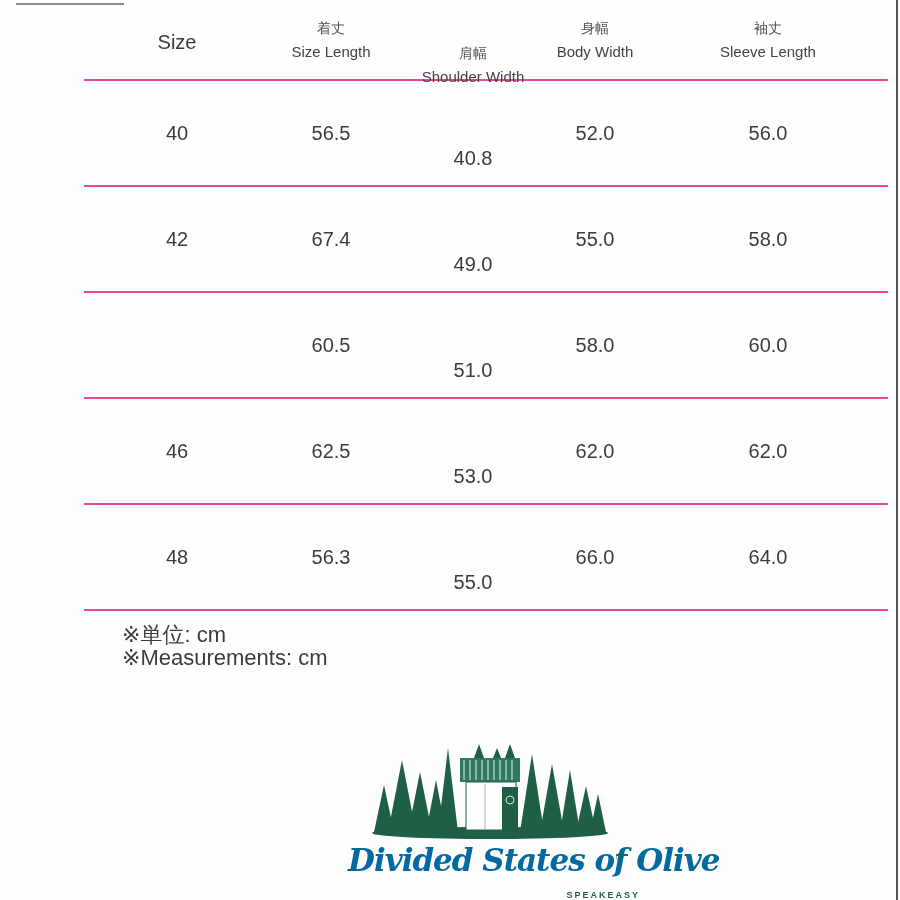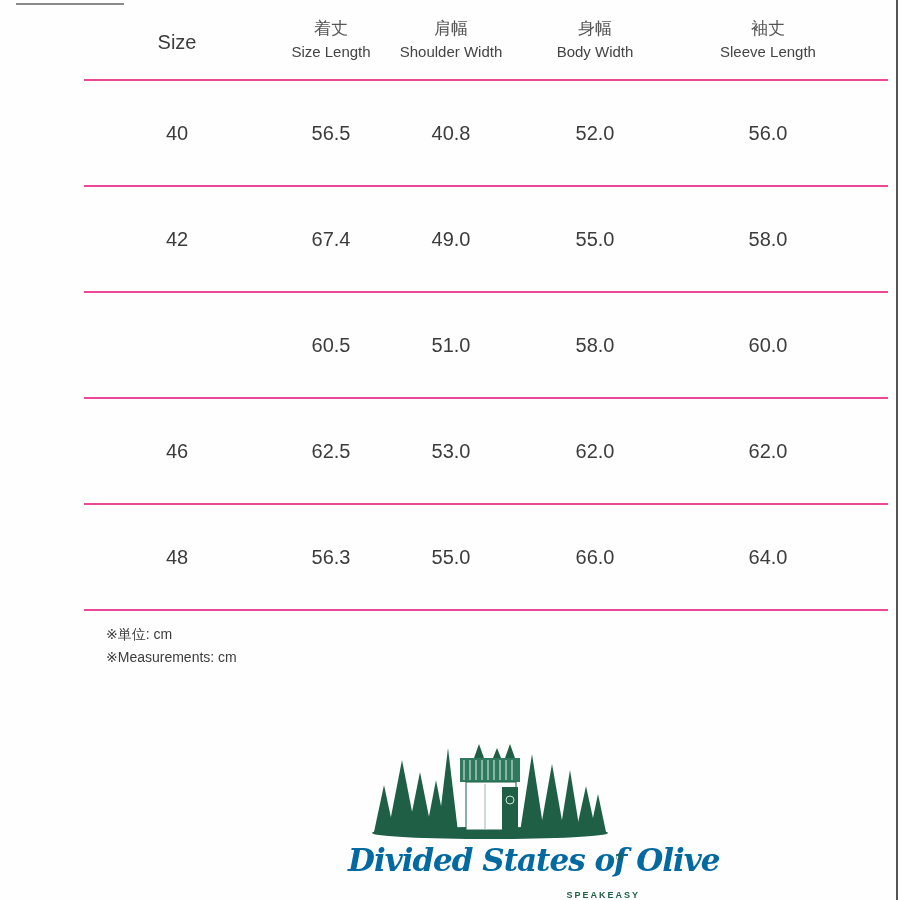--- a/index.html
+++ b/index.html
@@ -26,30 +26,30 @@
     border-bottom: 2px solid #ec4899;
   }
   .row.header { height: 79px; }
   .cell {
     position: absolute; top: 0; height: 100%;
     display: flex; align-items: center; justify-content: center;
     font-size: 20px; color: #3c3c3c;
   }
   .cell.size { left: 58px; width: 70px; }
   .cell.c1 { left: 182px; width: 130px; }
-  .cell.c2 { left: 302px; width: 130px; }
+  .cell.c2 { left: 324px; width: 130px; margin-top: 25px; }
   .cell.c3 { left: 446px; width: 130px; }
   .cell.c4 { left: 619px; width: 130px; }
   .header .cell { flex-direction: column; justify-content: flex-start; padding-top: 17px; box-sizing: border-box; }
   .header .cell.size { justify-content: center; padding-top: 6px; font-size: 20px; }
-  .jp { font-family: "DejaVu Serif", serif; font-size: 17px; color: #555; line-height: 22px; }
+  .jp { font-family: "DejaVu Serif", serif; font-size: 14px; color: #555; line-height: 22px; }
   .en { font-size: 15px; color: #444; line-height: 20px; margin-top: 3px; white-space: nowrap; }
   .notes {
-    position: absolute; left: 106px; top: 623px;
-    font-size: 14px; line-height: 23px; color: #3c3c3c;
+    position: absolute; left: 122px; top: 623px;
+    font-size: 22px; line-height: 23px; color: #3c3c3c;
   }
   .logo {
     position: absolute; left: 340px; top: 740px; width: 300px; height: 160px;
   }
   .logo-script {
     position: absolute; left: 8px; top: 102px; width: 290px;
     font-family: "DejaVu Serif", serif; font-style: italic; font-weight: bold;
     font-size: 31px; letter-spacing: -1px; color: #0369a1;
     white-space: nowrap;
   }

